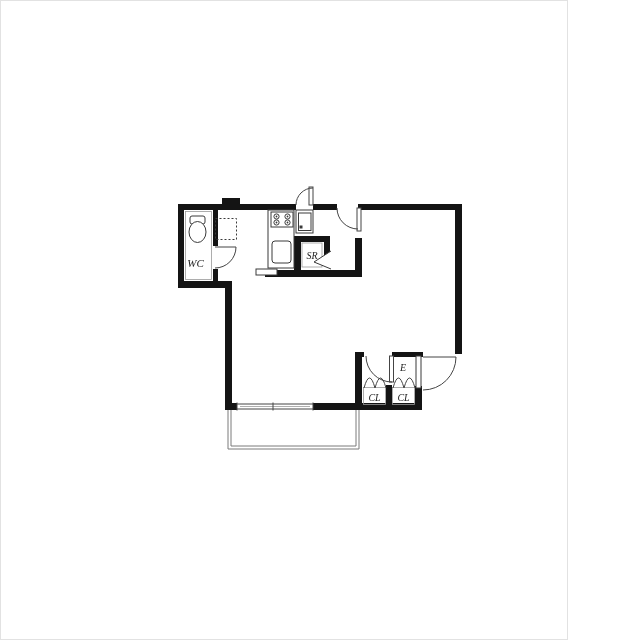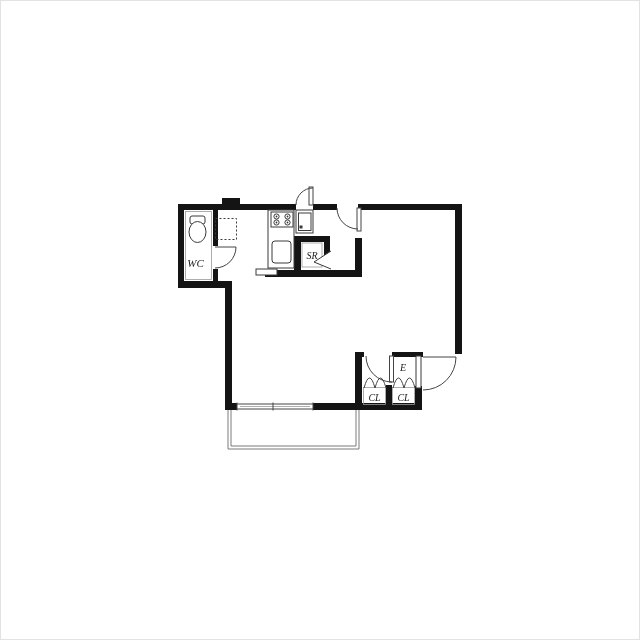--- a/index.html
+++ b/index.html
@@ -1,17 +1,17 @@
 <!DOCTYPE html>
 <html><head>
 <meta charset="utf-8">
 <style>
   html,body{margin:0;padding:0;background:#fff;}
   .canvas{
-    position:relative;width:640px;height:640px;background:#fff;
+    position:relative;width:568px;height:640px;background:#fff;
     outline:1px solid #e2e2e2;outline-offset:-1px;
     font-family:"Liberation Serif","DejaVu Serif",serif;
   }
   svg{position:absolute;left:0;top:0;}
   .wall{fill:#141414;stroke:none;}
   .thin{fill:none;stroke:#3a3a3a;stroke-width:1;}
   .thin-light{fill:none;stroke:#9a9a9a;stroke-width:0.8;}
   .fixture{fill:#ffffff;stroke:#3a3a3a;stroke-width:1;}
   .door{fill:none;stroke:#444444;stroke-width:1;}
   .door-leaf{fill:#ffffff;stroke:#444444;stroke-width:1;}

